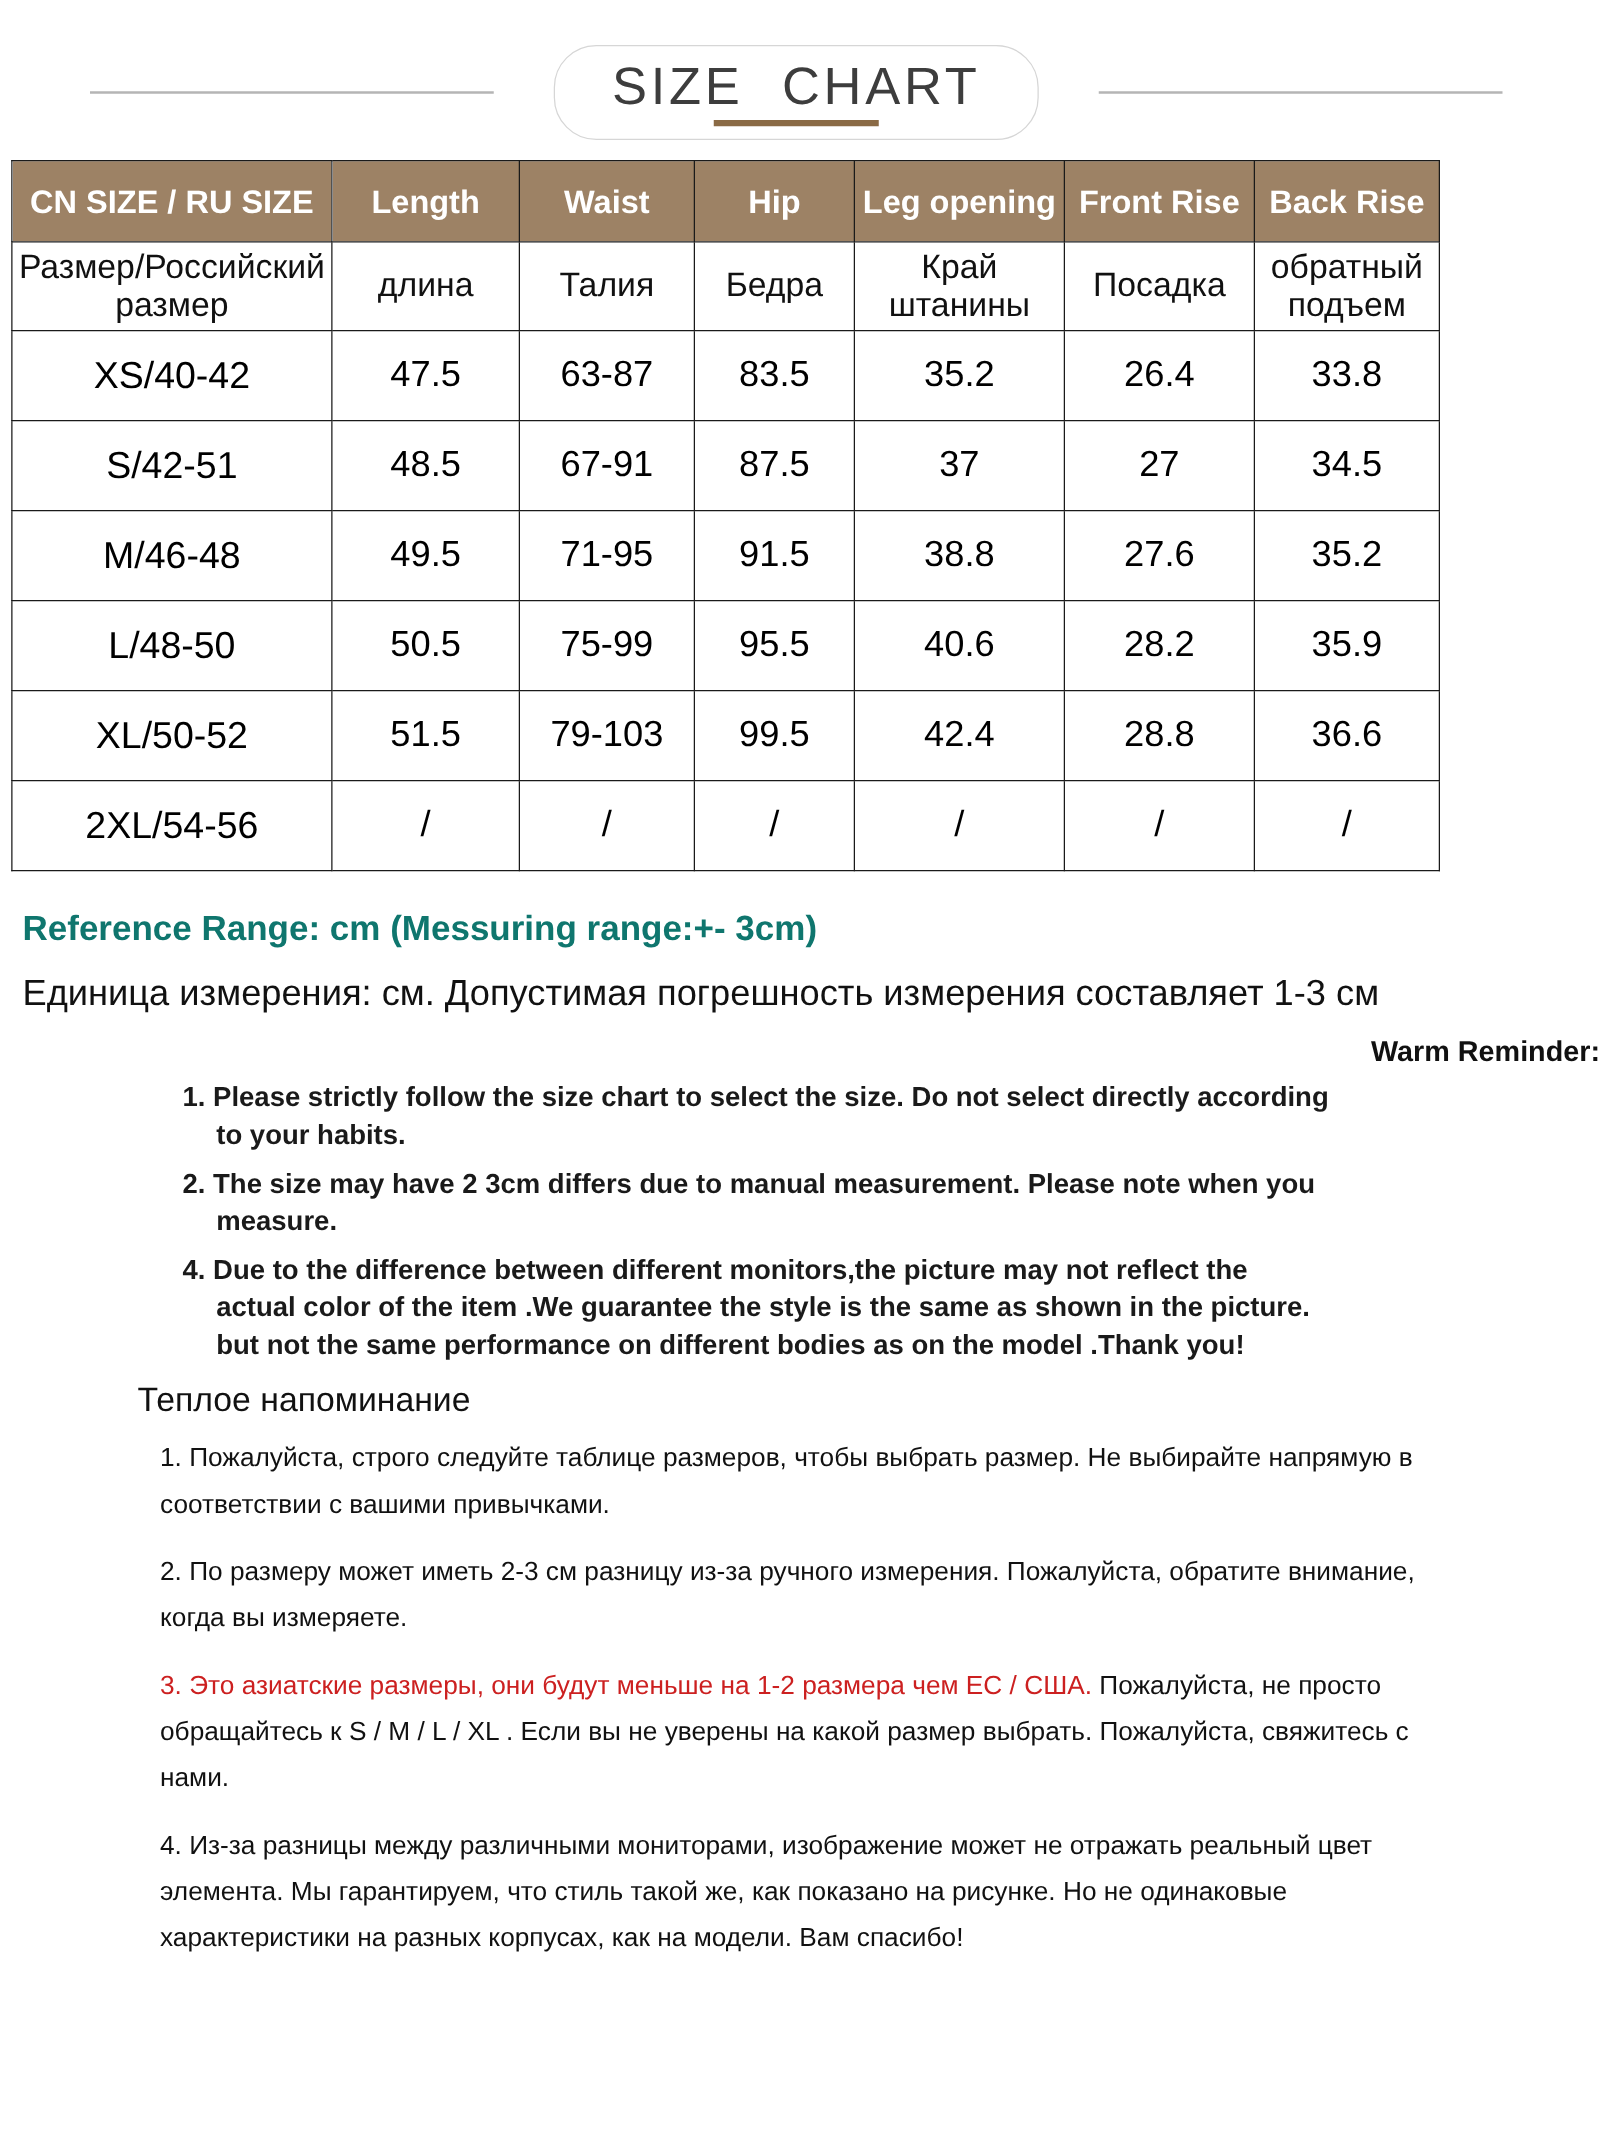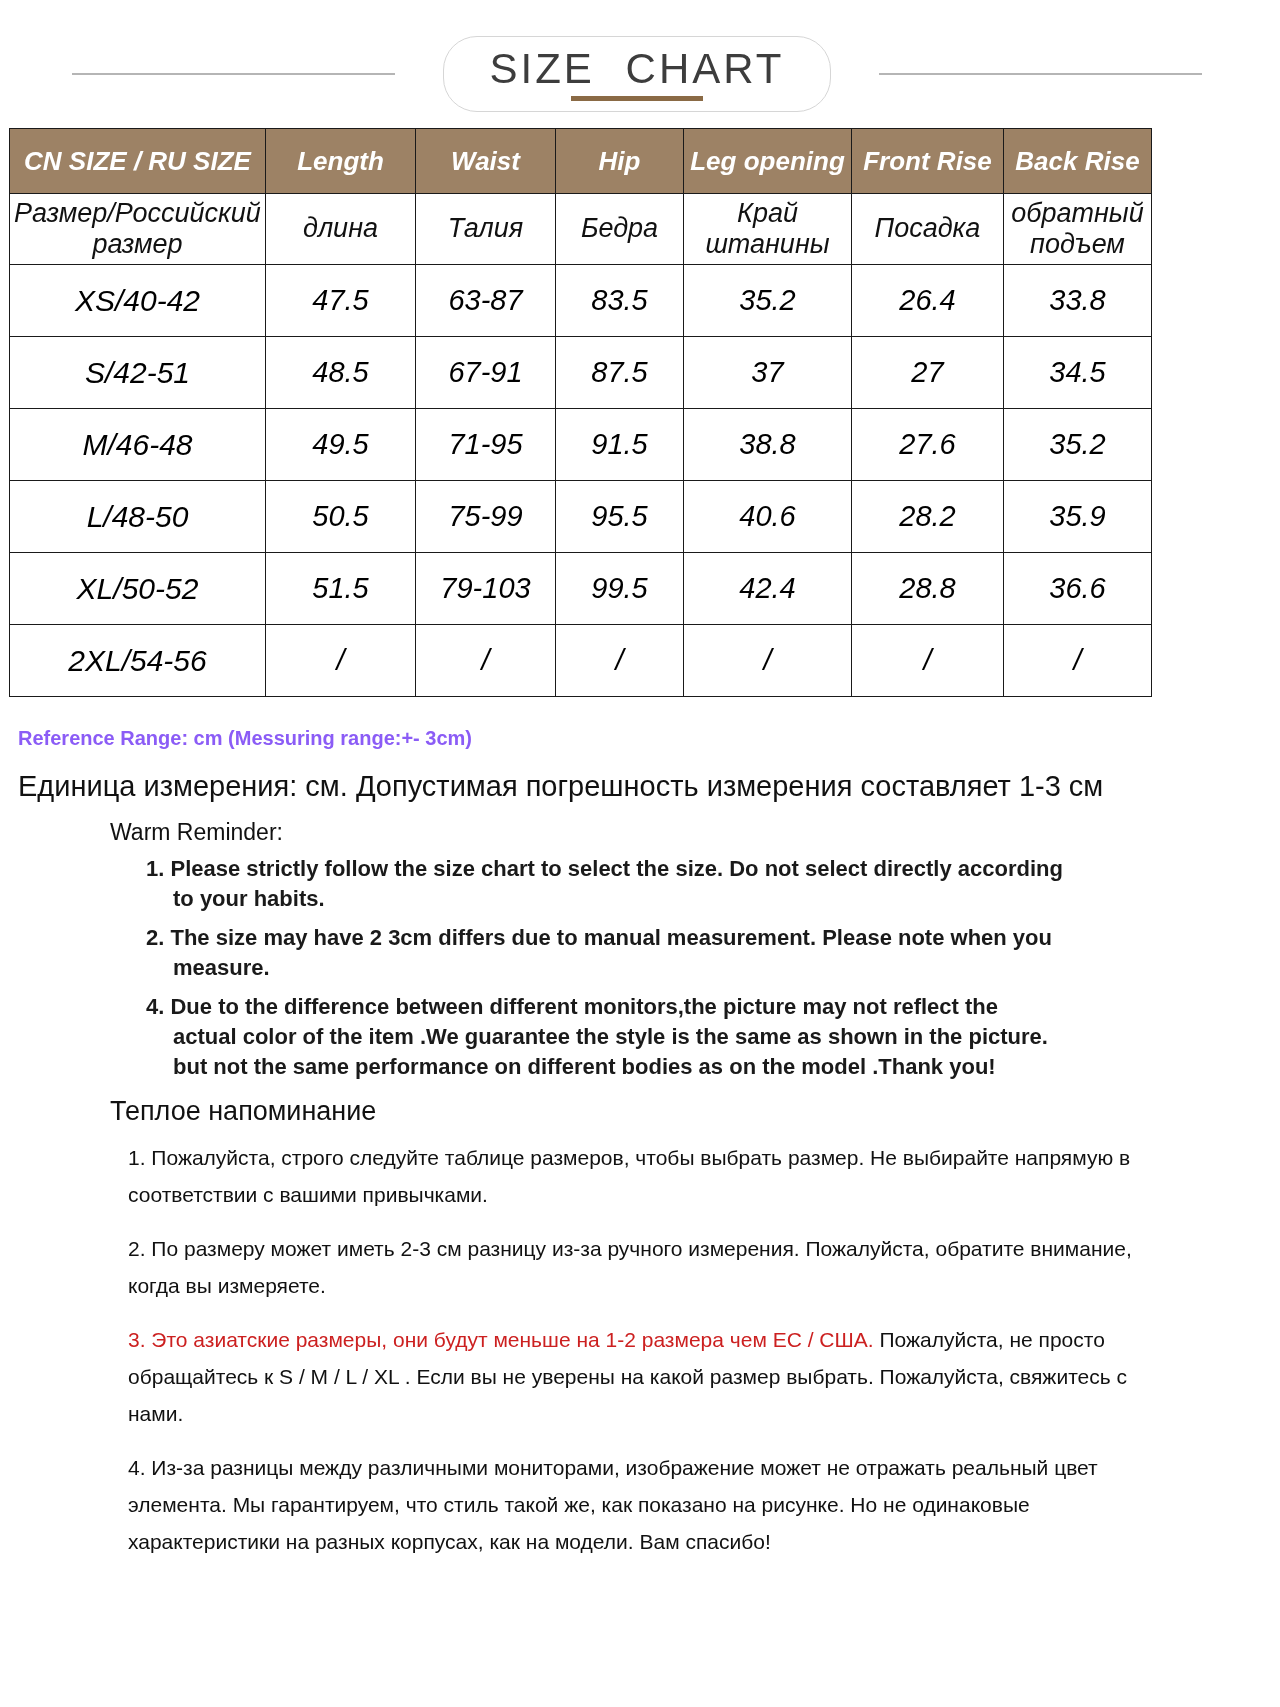--- a/index.html
+++ b/index.html
@@ -46,21 +46,20 @@
     background: var(--accent, #8a6a45);
     margin: 3px auto 0 auto;
   }
 
   
   table.size-table {
     border-collapse: collapse;
     table-layout: fixed;
     width: 1142px;
     margin: 16px 16px 0 9px;
-    font-style: italic;
   }
   .size-table th, .size-table td {
     border: 1px solid #1a1a1a;
     text-align: center;
     vertical-align: middle;
     padding: 0 2px;
     overflow: hidden;
   }
   tr.hdr-en th {
     background: var(--header-bg, #9d8265);
@@ -81,34 +80,35 @@
   tr.data-row td {
     font-size: 29px;
     height: 71px;
     color: #000;
   }
   tr.data-row td.col-size { font-size: 30px; }
 
   
   .ref-en {
     margin: 30px 14px 0 18px;
-    font-size: 20px;
+    font-size: 28px;
     font-weight: 700;
-    color: #8b5cf6;
+    color: #0f766e;
   }
   .ref-ru {
     margin: 20px 0 0 18px;
     font-size: 29px;
     color: #111;
   }
   .warm-heading {
     margin: 16px 0 0 110px;
     font-size: 23px;
-    font-weight: 400;
-    color: #111;
+    font-weight: 700;
+    color: #111;
+    text-align: right;
   }
   .en-list { margin: 8px 0 0 146px; width: 920px; }
   .en-item {
     font-size: 22px;
     font-weight: 600;
     line-height: 30px;
     color: #1a1a1a;
     margin-bottom: 9px;
     padding-left: 27px;
     text-indent: -27px;

